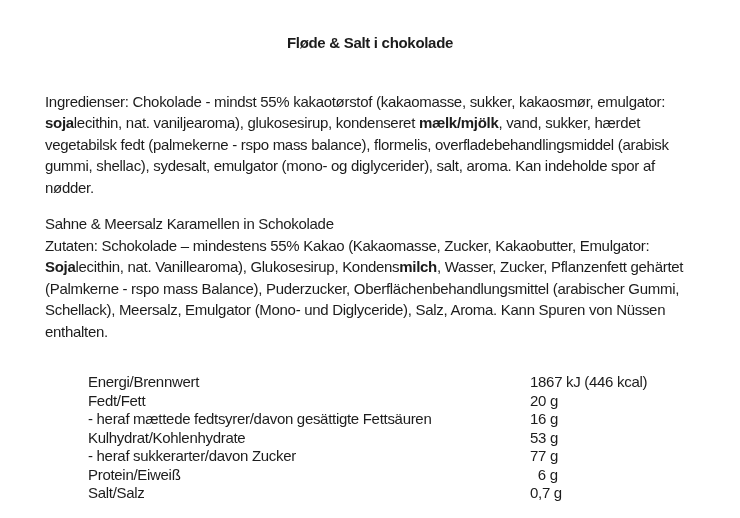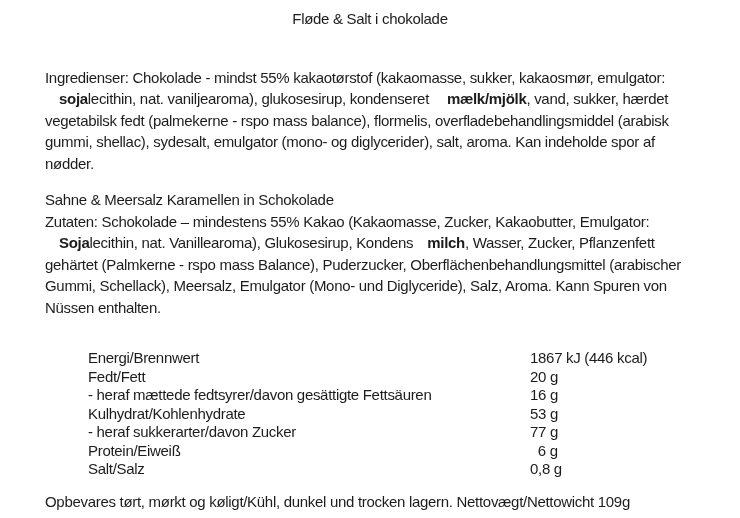--- a/index.html
+++ b/index.html
@@ -13,32 +13,31 @@
     overflow: hidden;
     font-family: "Liberation Sans", "DejaVu Sans", sans-serif;
     color: #1c1c1c;
   }
   .doc {
     padding: 0 45px;
     font-size: 15px;
     letter-spacing: -0.3px;
   }
   .title {
-    margin-top: 8px;
+    margin-top: 32px;
     line-height: 21.5px;
-    font-weight: 400;
+    font-weight: 700;
     text-align: center;
   }
   .para {
     line-height: 21.5px;
     text-align: left;
   }
   .para .b {
     font-weight: 700;
-    margin-left: 14px;
   }
   .para-danish {
     margin-top: 37px;
   }
   .section-heading {
     margin-top: 15px;
     line-height: 21.5px;
     font-weight: 400;
   }
   .nutrition {
@@ -99,20 +98,20 @@
         <div class="nt-row">
           <span class="nt-label">- heraf sukkerarter/davon Zucker</span>
           <span class="nt-value">77 g</span>
         </div>
         <div class="nt-row">
           <span class="nt-label">Protein/Eiweiß</span>
           <span class="nt-value">  6 g</span>
         </div>
         <div class="nt-row">
           <span class="nt-label">Salt/Salz</span>
-          <span class="nt-value">0,8 g</span>
+          <span class="nt-value">0,7 g</span>
         </div>
       </div>
   </div>
 
   <div class="footer-note">Opbevares tørt, mørkt og køligt/Kühl, dunkel und trocken lagern. Nettovægt/Nettowicht 109g</div>
 
 </div>
 
 </body></html>

